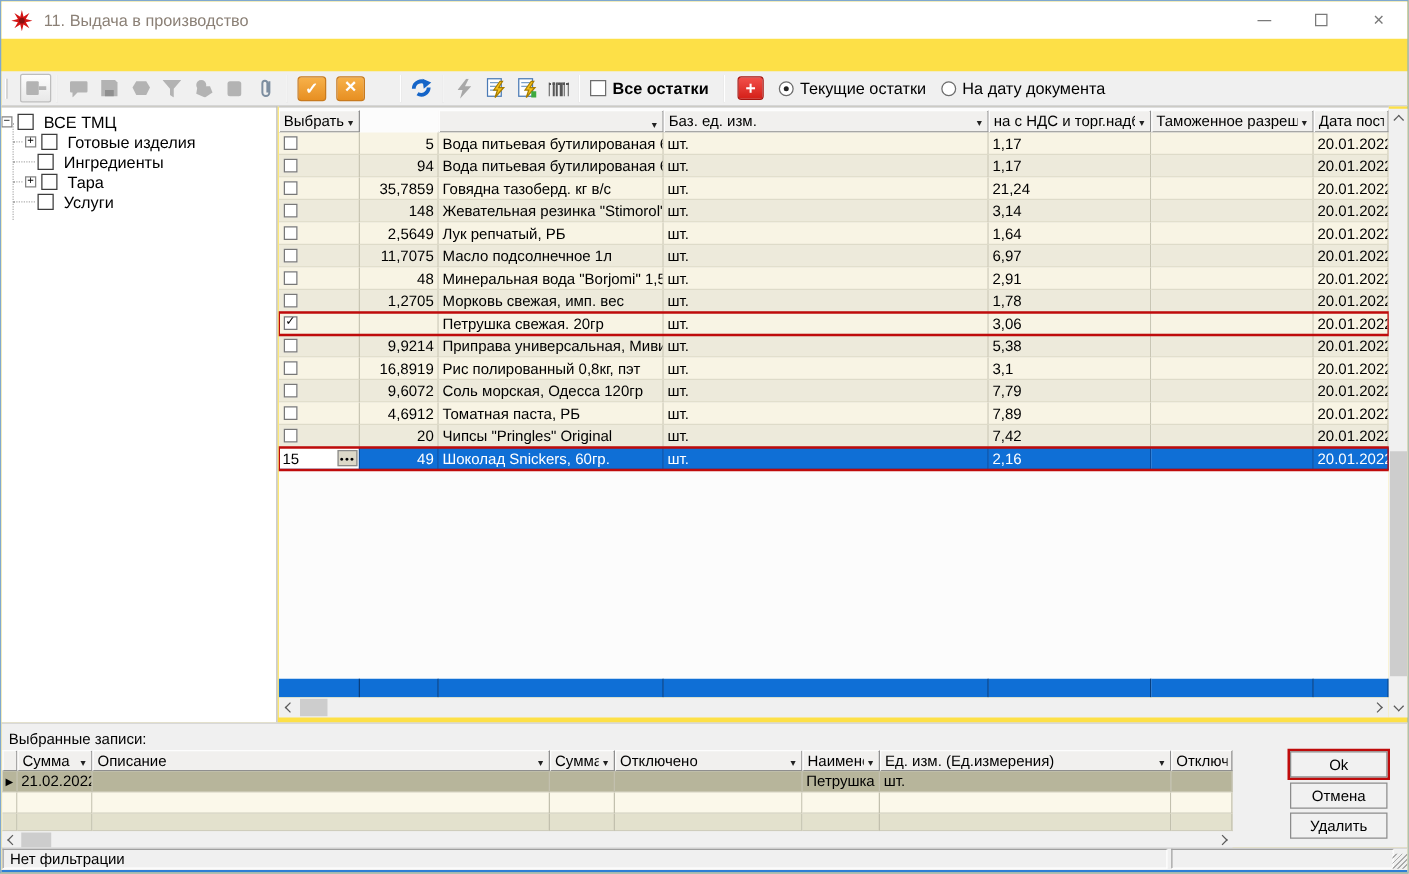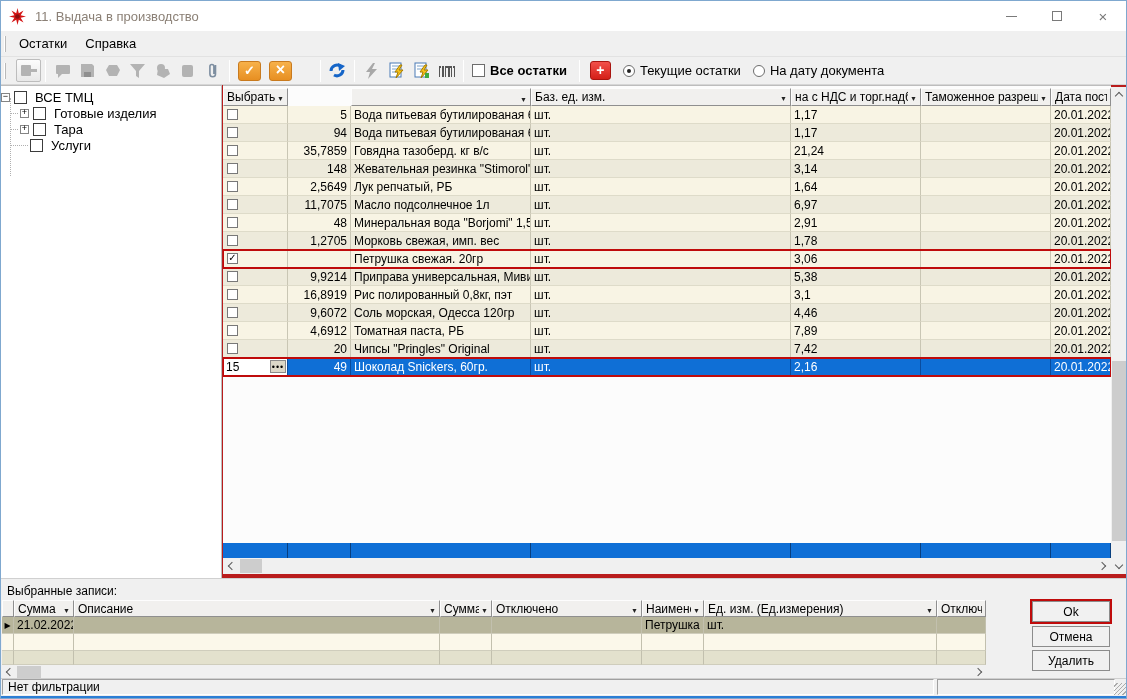--- a/index.html
+++ b/index.html
@@ -1,17 +1,17 @@
 <!DOCTYPE html>
 <html><head>
 <meta charset="utf-8">
 <style>
   html,body{margin:0;padding:0;background:#d8d8d8;}
   *{box-sizing:border-box;}
-  .window{position:relative;width:1127px;height:699px;background:#b91c1c;
+  .window{position:relative;width:1127px;height:699px;background:#fde047;
     border:1px solid #7fa8cf;overflow:hidden;
     font-family:"Liberation Sans",sans-serif;font-size:12px;color:#000;}
   .bottom-border{position:absolute;left:0;right:0;bottom:0;height:2px;background:#2d7ed5;}
 
   
   .titlebar{position:absolute;top:0;left:0;right:0;height:30px;background:#ffffff;display:flex;align-items:center;}
   .title-icon{margin-left:8px;width:17px;height:17px;flex:none;}
   .title-text{margin-left:9px;color:#8b8076;font-size:13px;}
   .win-controls{margin-left:auto;display:flex;height:100%;}
   .win-btn{width:46px;height:100%;display:flex;align-items:center;justify-content:center;color:#7a7a7a;}
@@ -140,25 +140,20 @@
         </div>
       <div class="win-btn">
           <span class="glyph-max"></span>
         </div>
       <div class="win-btn">
           <span class="glyph-close">×</span>
         </div>
     </div>
   </div>
 
-  <div class="menubar">
-    <span class="grip"></span>
-    <span class="menu-item">Остатки</span>
-    <span class="menu-item">Справка</span>
-  </div>
 
   <div class="toolbar">
     <span class="grip"></span>
     <div class="tb-btn framed">
       <svg width="18" height="15" viewBox="0 0 18 15">
           <rect x="1" y="2" width="10" height="11" rx="1" fill="#b3b3b3"></rect>
           <rect x="11" y="6" width="6" height="3" fill="#b3b3b3"></rect>
         </svg>
     </div>
     <span class="tb-sep"></span>
@@ -262,20 +257,25 @@
           <span class="tcb"></span>
           <span class="tlabel">ВСЕ ТМЦ</span>
         </div>
         <div class="tree-row">
           <span class="indent short"></span>
           <span class="expander plus"></span>
           <span class="tcb"></span>
           <span class="tlabel">Готовые изделия</span>
         </div>
         <div class="tree-row">
+          <span class="indent"></span>
+          <span class="tcb"></span>
+          <span class="tlabel">Ингредиенты</span>
+        </div>
+        <div class="tree-row">
           <span class="indent short"></span>
           <span class="expander plus"></span>
           <span class="tcb"></span>
           <span class="tlabel">Тара</span>
         </div>
         <div class="tree-row">
           <span class="indent"></span>
           <span class="tcb"></span>
           <span class="tlabel">Услуги</span>
         </div>
@@ -434,21 +434,21 @@
           <div class="mt-cell " style="width: 130px;"></div>
           <div class="mt-cell " style="width: 60px;">20.01.2022</div>
         </div>
         <div class="mt-row rowB">
           <div class="mt-cell" style="width: 65px;">
             <span class="cb"></span>
           </div>
           <div class="mt-cell num" style="width: 63px;">9,6072</div>
           <div class="mt-cell " style="width: 180px;">Соль морская, Одесса 120гр</div>
           <div class="mt-cell " style="width: 260px;">шт.</div>
-          <div class="mt-cell " style="width: 130px;">4,46</div>
+          <div class="mt-cell " style="width: 130px;">7,79</div>
           <div class="mt-cell " style="width: 130px;"></div>
           <div class="mt-cell " style="width: 60px;">20.01.2022</div>
         </div>
         <div class="mt-row rowA">
           <div class="mt-cell" style="width: 65px;">
             <span class="cb"></span>
           </div>
           <div class="mt-cell num" style="width: 63px;">4,6912</div>
           <div class="mt-cell " style="width: 180px;">Томатная паста, РБ</div>
           <div class="mt-cell " style="width: 260px;">шт.</div>

